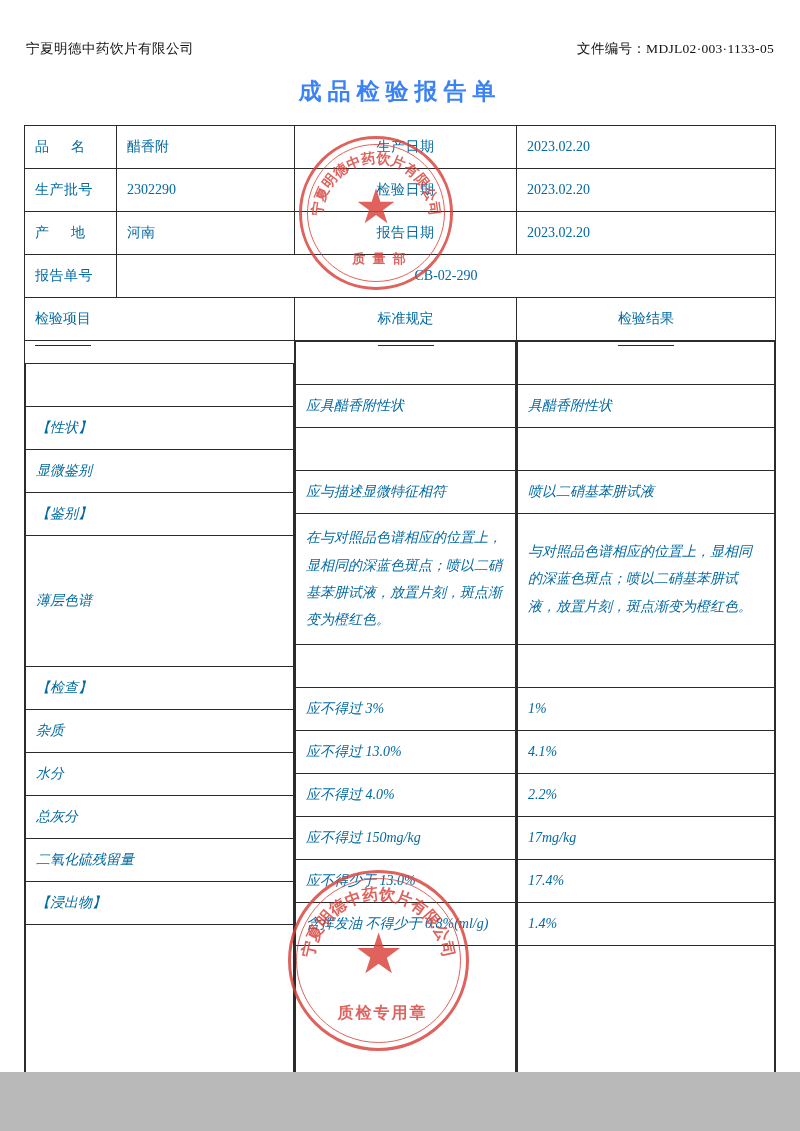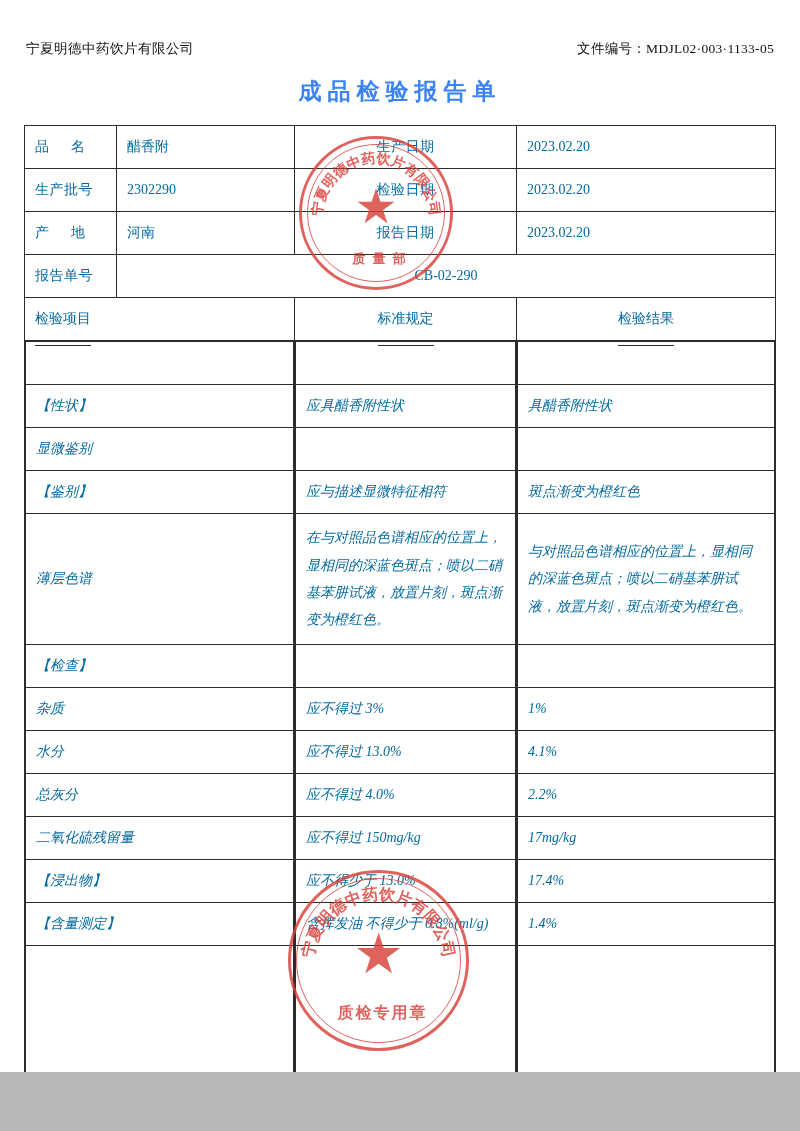--- a/index.html
+++ b/index.html
@@ -230,23 +230,20 @@
             <tr>
                     <td>总灰分</td>
                   </tr>
             <tr>
                     <td>二氧化硫残留量</td>
                   </tr>
             <tr>
                     <td>【浸出物】</td>
                   </tr>
             <tr>
-                    <td>【含量测定】</td>
-                  </tr>
-            <tr>
                     <td style="height:210px"></td>
                   </tr>
           </tbody>
               </table>
         </td>
         <td class="body-cell">
           <table class="rows">
             <tbody>
                   <tr class="spacer-row">
                     <td></td>
@@ -296,21 +293,21 @@
                   <tr class="spacer-row">
                     <td></td>
                   </tr>
             <tr>
                     <td>具醋香附性状</td>
                   </tr>
             <tr>
                     <td></td>
                   </tr>
             <tr>
-                    <td>斑点渐变为橙红色</td>
+                    <td>喷以二硝基苯肼试液</td>
                   </tr>
             <tr>
                     <td style="height:118px">与对照品色谱相应的位置上，显相同的深蓝色斑点；喷以二硝基苯肼试液，放置片刻，斑点渐变为橙红色。</td>
                   </tr>
             <tr>
                     <td></td>
                   </tr>
             <tr>
                     <td>1%</td>
                   </tr>

